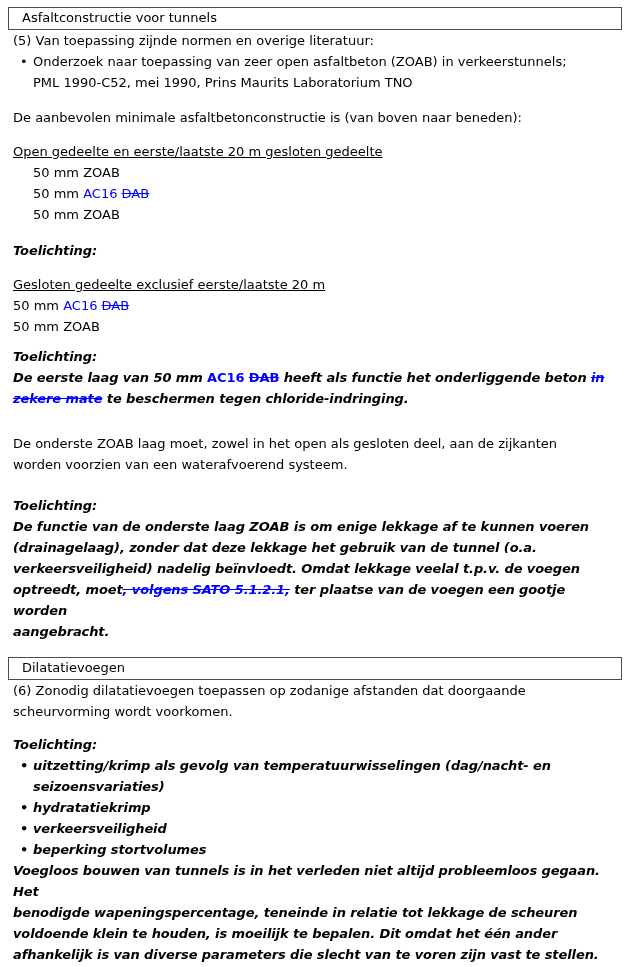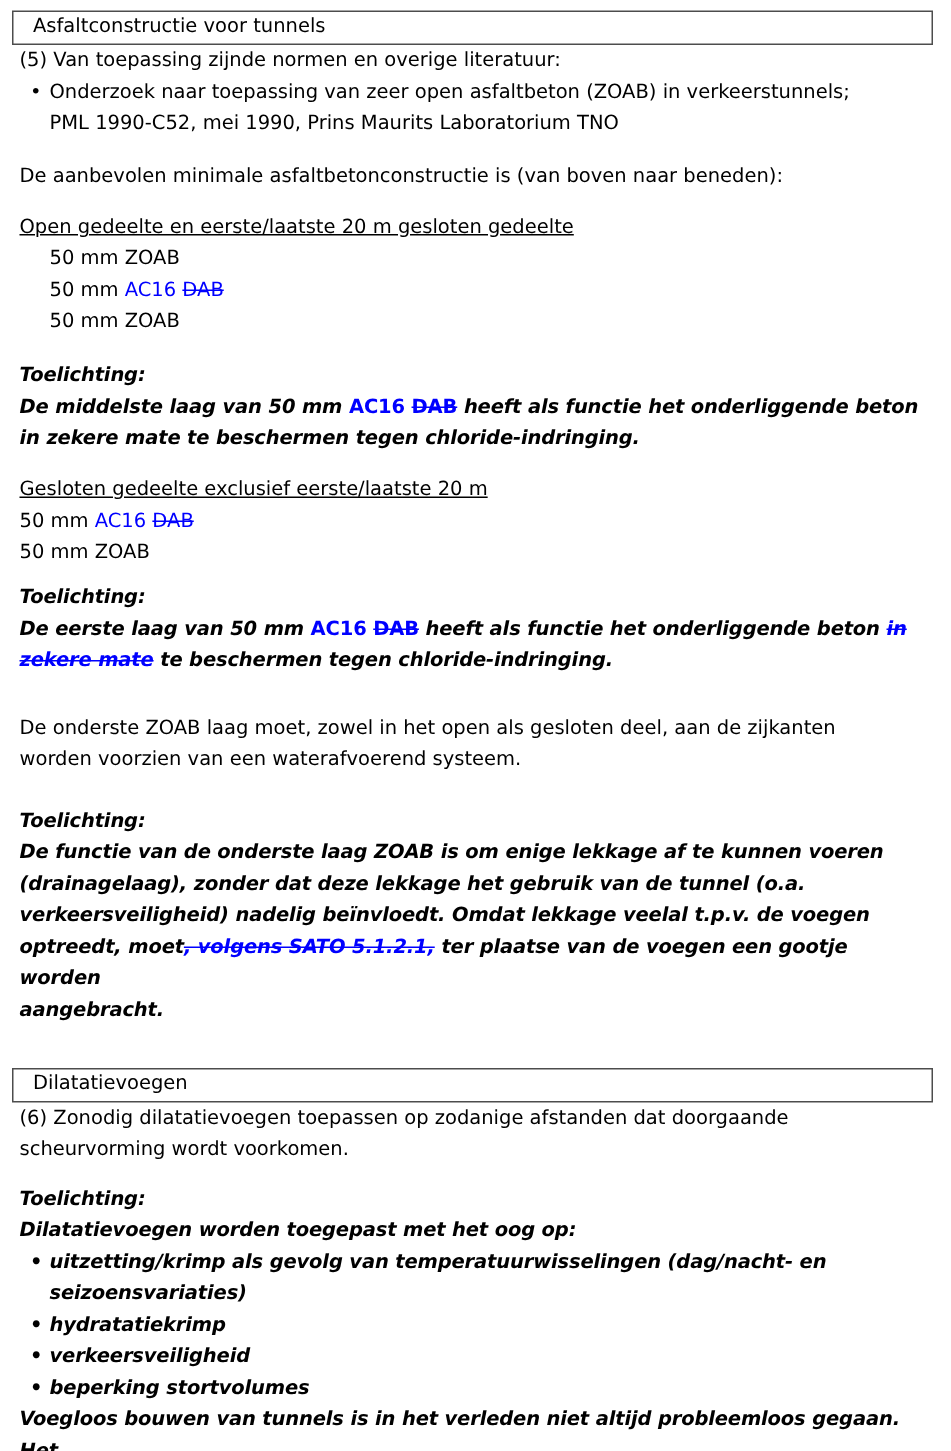--- a/index.html
+++ b/index.html
@@ -21,21 +21,21 @@
     line-height: 21px;
     white-space: pre-wrap;
   }
   .titlebox {
     border: 1px solid var(--color-box_border, #4d4d4d);
     margin-left: -5px;
     margin-right: 0;
     padding: 1px 6px 2px 13px;
     line-height: 18px;
   }
-  .titlebox2 { margin-top: 28px; }
+  .titlebox2 { margin-top: 15px; }
   .underline { text-decoration: underline; }
   .indent { margin-left: 20px; }
   .italic {
     font-style: italic;
     letter-spacing: -0.1px;
     font-weight: bold;
   }
   ul.bullets {
     list-style: none;
     margin: 0;
@@ -94,22 +94,20 @@
 
   <p class="mt13 underline">Open gedeelte en eerste/laatste 20 m gesloten gedeelte</p>
   <div class="indent">
     <p><span>50 mm ZOAB</span></p>
     <p><span>50 mm </span><span class="run-ins">AC16</span><span class="run-ins"> </span><span class="run-del">DAB</span></p>
     <p><span>50 mm ZOAB</span></p>
   </div>
 
   <div class="italic mt15">
     <p>Toelichting:</p>
-    <p><span>De middelste laag van 50 mm </span><span class="run-ins">AC16</span><span class="run-ins"> </span><span class="run-del">DAB</span><span> heeft als functie het onderliggende beton
-in zekere mate te beschermen tegen chloride-indringing.</span></p>
   </div>
 
   <p class="mt13 underline">Gesloten gedeelte exclusief eerste/laatste 20 m</p>
   <div>
     <p><span>50 mm </span><span class="run-ins">AC16</span><span class="run-ins"> </span><span class="run-del">DAB</span></p>
     <p><span>50 mm ZOAB</span></p>
   </div>
 
   <div class="italic mt9">
     <p>Toelichting:</p>
@@ -131,21 +129,20 @@
 
   <div class="titlebox titlebox2">
     <span>Dilatatievoegen</span>
   </div>
 
   <p>(6) Zonodig dilatatievoegen toepassen op zodanige afstanden dat doorgaande
 scheurvorming wordt voorkomen.</p>
 
   <div class="italic mt12">
     <p>Toelichting:</p>
-    <p>Dilatatievoegen worden toegepast met het oog op:</p>
     <ul class="bullets">
       <li>uitzetting/krimp als gevolg van temperatuurwisselingen (dag/nacht- en
 seizoensvariaties)</li>
       <li>hydratatiekrimp</li>
       <li>verkeersveiligheid</li>
       <li>beperking stortvolumes</li>
     </ul>
     <p>Voegloos bouwen van tunnels is in het verleden niet altijd probleemloos gegaan. Het
 benodigde wapeningspercentage, teneinde in relatie tot lekkage de scheuren
 voldoende klein te houden, is moeilijk te bepalen. Dit omdat het één ander

